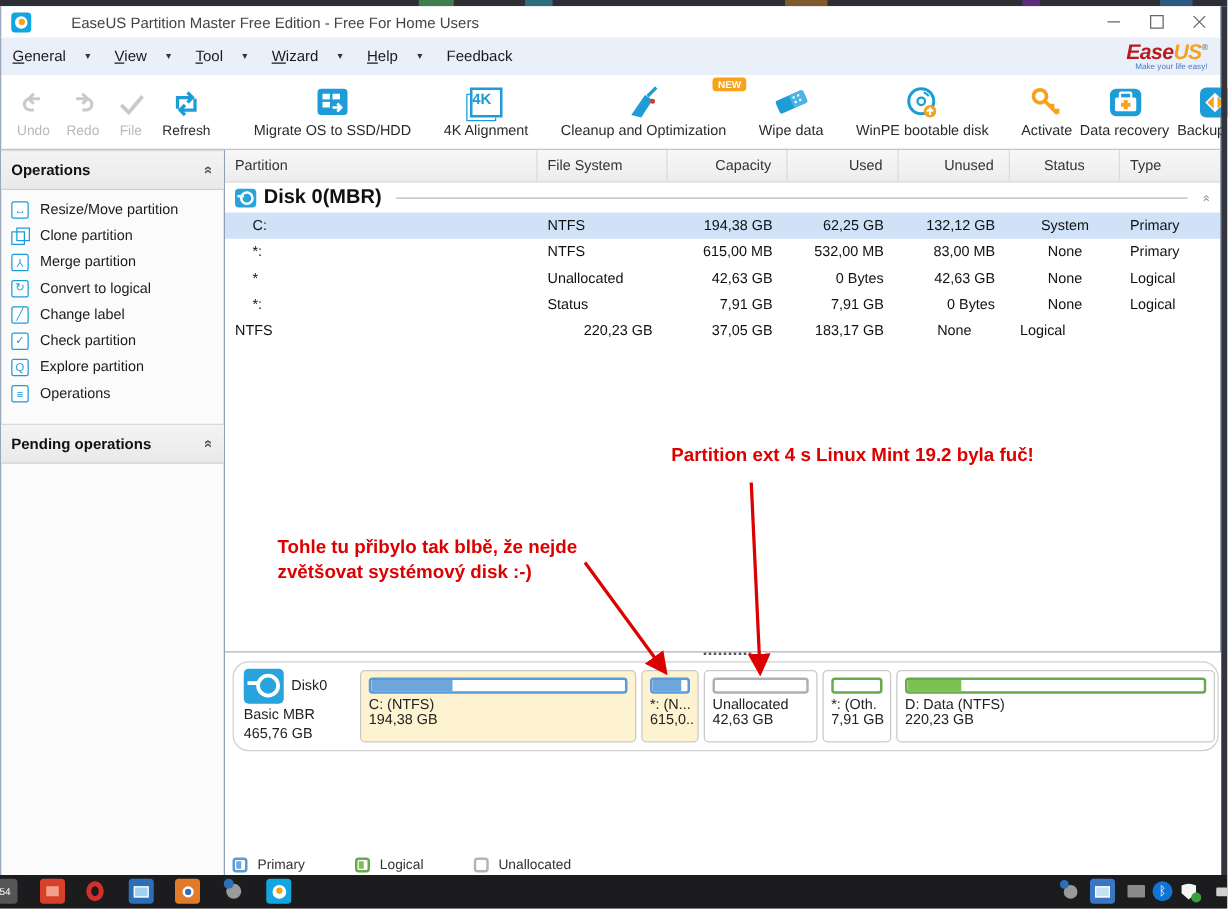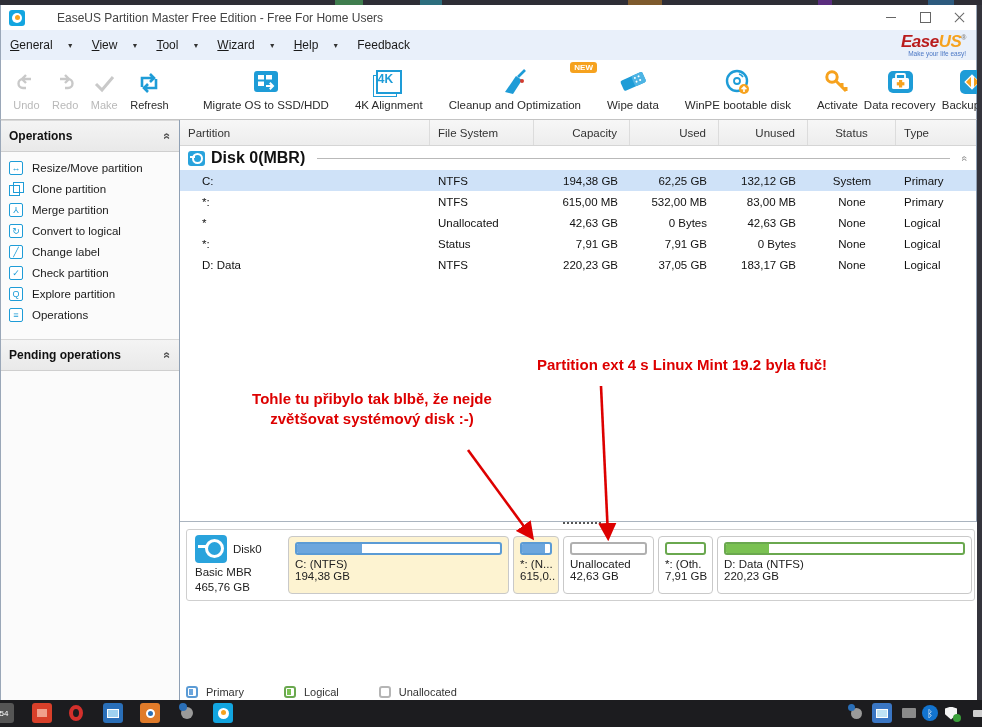--- a/index.html
+++ b/index.html
@@ -82,25 +82,25 @@
   .group-chev{color:#888;font-size:10px;transform:rotate(90deg);}
   .trow{height:21px;font-size:11.5px;color:#111;}
   .trow>div{display:flex;align-items:center;padding:0 12px 0 8px;}
   .trow .part{padding-left:22px;} .trow .r{justify-content:flex-end;} .trow .c{justify-content:center;padding:0;}
   .trow.selected{background:var(--selected-row);}
   .splitter-dots{position:absolute;left:383px;bottom:-3px;width:38px;border-top:2px dotted #555;}
 
   
   .note{position:absolute;color:var(--annotation-red);font-weight:700;z-index:30;}
   .note1{left:537px;top:356px;font-size:15px;white-space:nowrap;}
-  .note2{left:222px;top:389px;width:300px;font-size:15px;text-align:center;line-height:20px;}
+  .note2{left:222px;top:428px;width:300px;font-size:15px;text-align:left;line-height:20px;}
   .arrows{left:0;top:0;width:982px;height:727px;z-index:29;pointer-events:none;}
 
   
-  .diskmap{left:186px;top:529px;width:789px;height:72px;background:#fff;border:1px solid #cfcfcf;border-radius:3px;display:flex;align-items:center;padding:0 4px;gap:4px;}
+  .diskmap{left:186px;top:529px;width:789px;height:72px;background:#fff;border:1px solid #cfcfcf;border-radius:13px;display:flex;align-items:center;padding:0 4px;gap:4px;}
   .disk-info{width:93px;flex:0 0 auto;padding-left:4px;font-size:11.5px;color:#222;line-height:15px;}
   .disk-info-top{display:flex;align-items:center;gap:6px;margin-bottom:2px;}
   .disk-icon-big{width:32px;height:28px;background:#29a3dc;border-radius:4px;position:relative;}
   .disk-icon-big::before{content:"";position:absolute;right:3px;top:4px;width:13px;height:13px;border:3px solid #fff;border-radius:50%;}
   .disk-icon-big::after{content:"";position:absolute;left:3px;top:10px;width:8px;height:0;border-top:3px solid #fff;}
   .pblock{height:58px;border:1px solid #c9c9c9;border-radius:4px;padding:5px 6px 3px 6px;font-size:11.5px;color:#222;overflow:hidden;flex:0 0 auto;}
   .pblock .bar{height:13px;border-radius:3px;border:2px solid #b0b0b0;background:#fff;overflow:hidden;}
   .pblock .bar .fill{height:100%;}
   .pblock.primary{background:var(--cream);}
   .pblock.primary .bar{border-color:var(--primary-blue);}
@@ -190,21 +190,21 @@
           </svg>
         </span>
       <span class="slabel">Redo</span>
     </div>
     <div class="sbtn disabled">
       <span class="ticon">
           <svg width="24" height="24" viewBox="0 0 24 24">
             <path d="M4 13 l6 6 L21 6" stroke="#c9c9c9" stroke-width="3" fill="none"></path>
           </svg>
         </span>
-      <span class="slabel">Make</span>
+      <span class="slabel">File</span>
     </div>
     <div class="sbtn">
       <span class="ticon">
           <svg width="26" height="26" viewBox="0 0 26 26">
             <path d="M6 17 V8 h11 M14 4 l4 4 -4 4 M20 9 v9 H9 M12 14 l-4 4 4 4" stroke="#1e9cd7" stroke-width="2.6" fill="none"></path>
           </svg>
         </span>
       <span class="slabel">Refresh</span>
     </div>
   </div>
@@ -396,21 +396,20 @@
   <div class="grid trow">
     <div class="part">*:</div>
       <div>Status</div>
       <div class="r">7,91 GB</div>
       <div class="r">7,91 GB</div>
       <div class="r">0 Bytes</div>
       <div class="c">None</div>
       <div>Logical</div>
   </div>
   <div class="grid trow">
-    <div class="part">D: Data</div>
       <div>NTFS</div>
       <div class="r">220,23 GB</div>
       <div class="r">37,05 GB</div>
       <div class="r">183,17 GB</div>
       <div class="c">None</div>
       <div>Logical</div>
   </div>
 
   <div class="splitter-dots"></div>
 </div>

